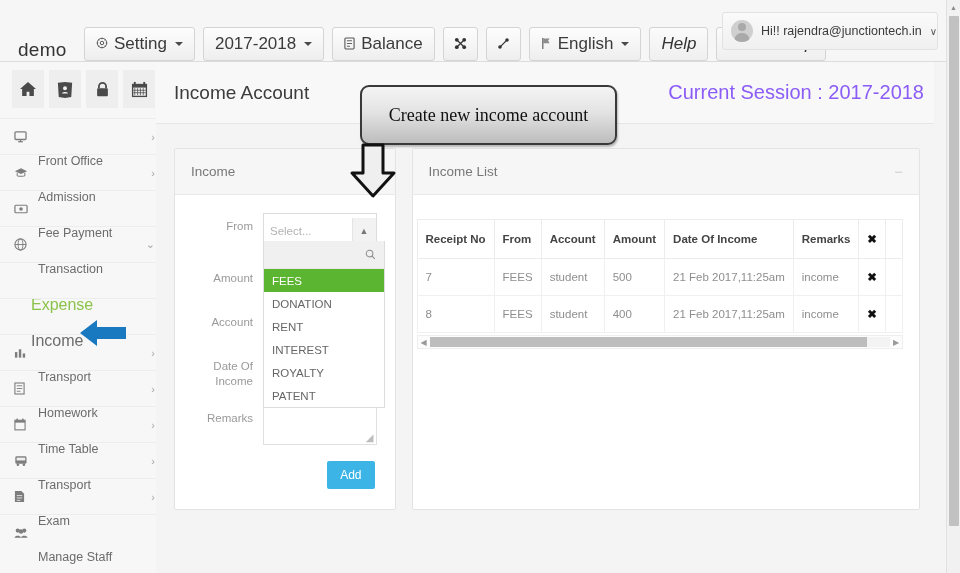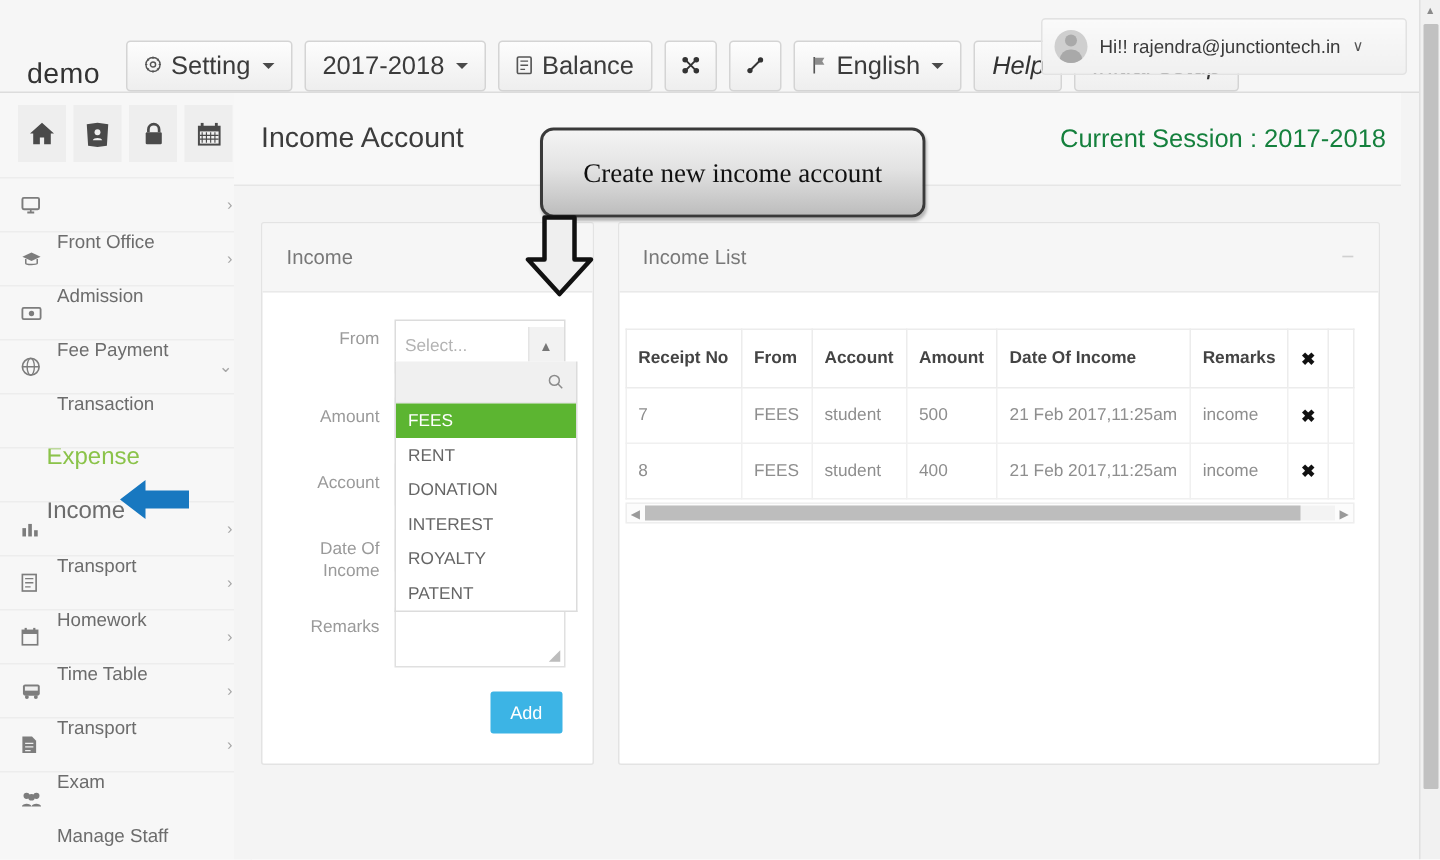--- a/index.html
+++ b/index.html
@@ -50,21 +50,21 @@
     border-top: 4px solid #4a4a4a;
     margin-left: 2px;
   }
   .nbtn.plain { background: linear-gradient(#fbfbfb,#efefef); font-style: italic; color:#333; }
   .ico { font-size: 12px; color: #555; line-height: 1; display:inline-block; }
 
   .user-box {
     position: absolute; right: 8px; top: 12px;
     height: 38px;
     display: flex; align-items: center; gap: 8px;
-    padding: 0 28px 0 8px;
+    padding: 0 0 0 8px;
     background: linear-gradient(#fafafa,#f0f0f0);
     border: 1px solid #e2e2e2;
     border-radius: 3px;
     cursor: pointer;
   }
   .avatar {
     width: 22px; height: 22px; border-radius: 50%;
     background: #cfcfcf;
     position: relative; overflow: hidden;
   }
@@ -129,21 +129,21 @@
     background: #f4f4f4;
   }
   .page-head {
     height: 62px;
     background: #f8f8f8;
     border-bottom: 1px solid #e6e6e6;
     display: flex; align-items: center; justify-content: space-between;
     padding: 0 10px 0 18px;
   }
   .page-title { font-size: 19px; color: #3c3c3c; }
-  .session { font-size: 17px; color: #15803d; }
+  .session { font-size: 20px; color: #8b5cf6; }
 
   .panels {
     display: flex; gap: 16px;
     padding: 24px 14px 0 18px;
   }
   .panel {
     background: #ffffff;
     border: 1px solid #e3e3e3;
     border-radius: 2px;
   }
@@ -598,22 +598,22 @@
               <div class="dropdown">
                 <div class="dd-search">
                   <span>
                     <svg width="11" height="11" viewBox="0 0 12 12">
                         <circle cx="5" cy="5" r="3.6" fill="none" stroke="#8c8c8c" stroke-width="1.1"></circle>
                         <path d="M7.7 7.7l3 3" stroke="#8c8c8c" stroke-width="1.1"></path>
                       </svg>
                   </span>
                 </div>
                 <div class="dd-item hl">FEES</div>
+                <div class="dd-item">DONATION</div>
                 <div class="dd-item">RENT</div>
-                <div class="dd-item">DONATION</div>
                 <div class="dd-item">INTEREST</div>
                 <div class="dd-item">ROYALTY</div>
                 <div class="dd-item">PATENT</div>
               </div>
             </div>
           </div>
 
           <div class="frow">
             <div class="flabel">Amount</div>
             <div class="fctl">

